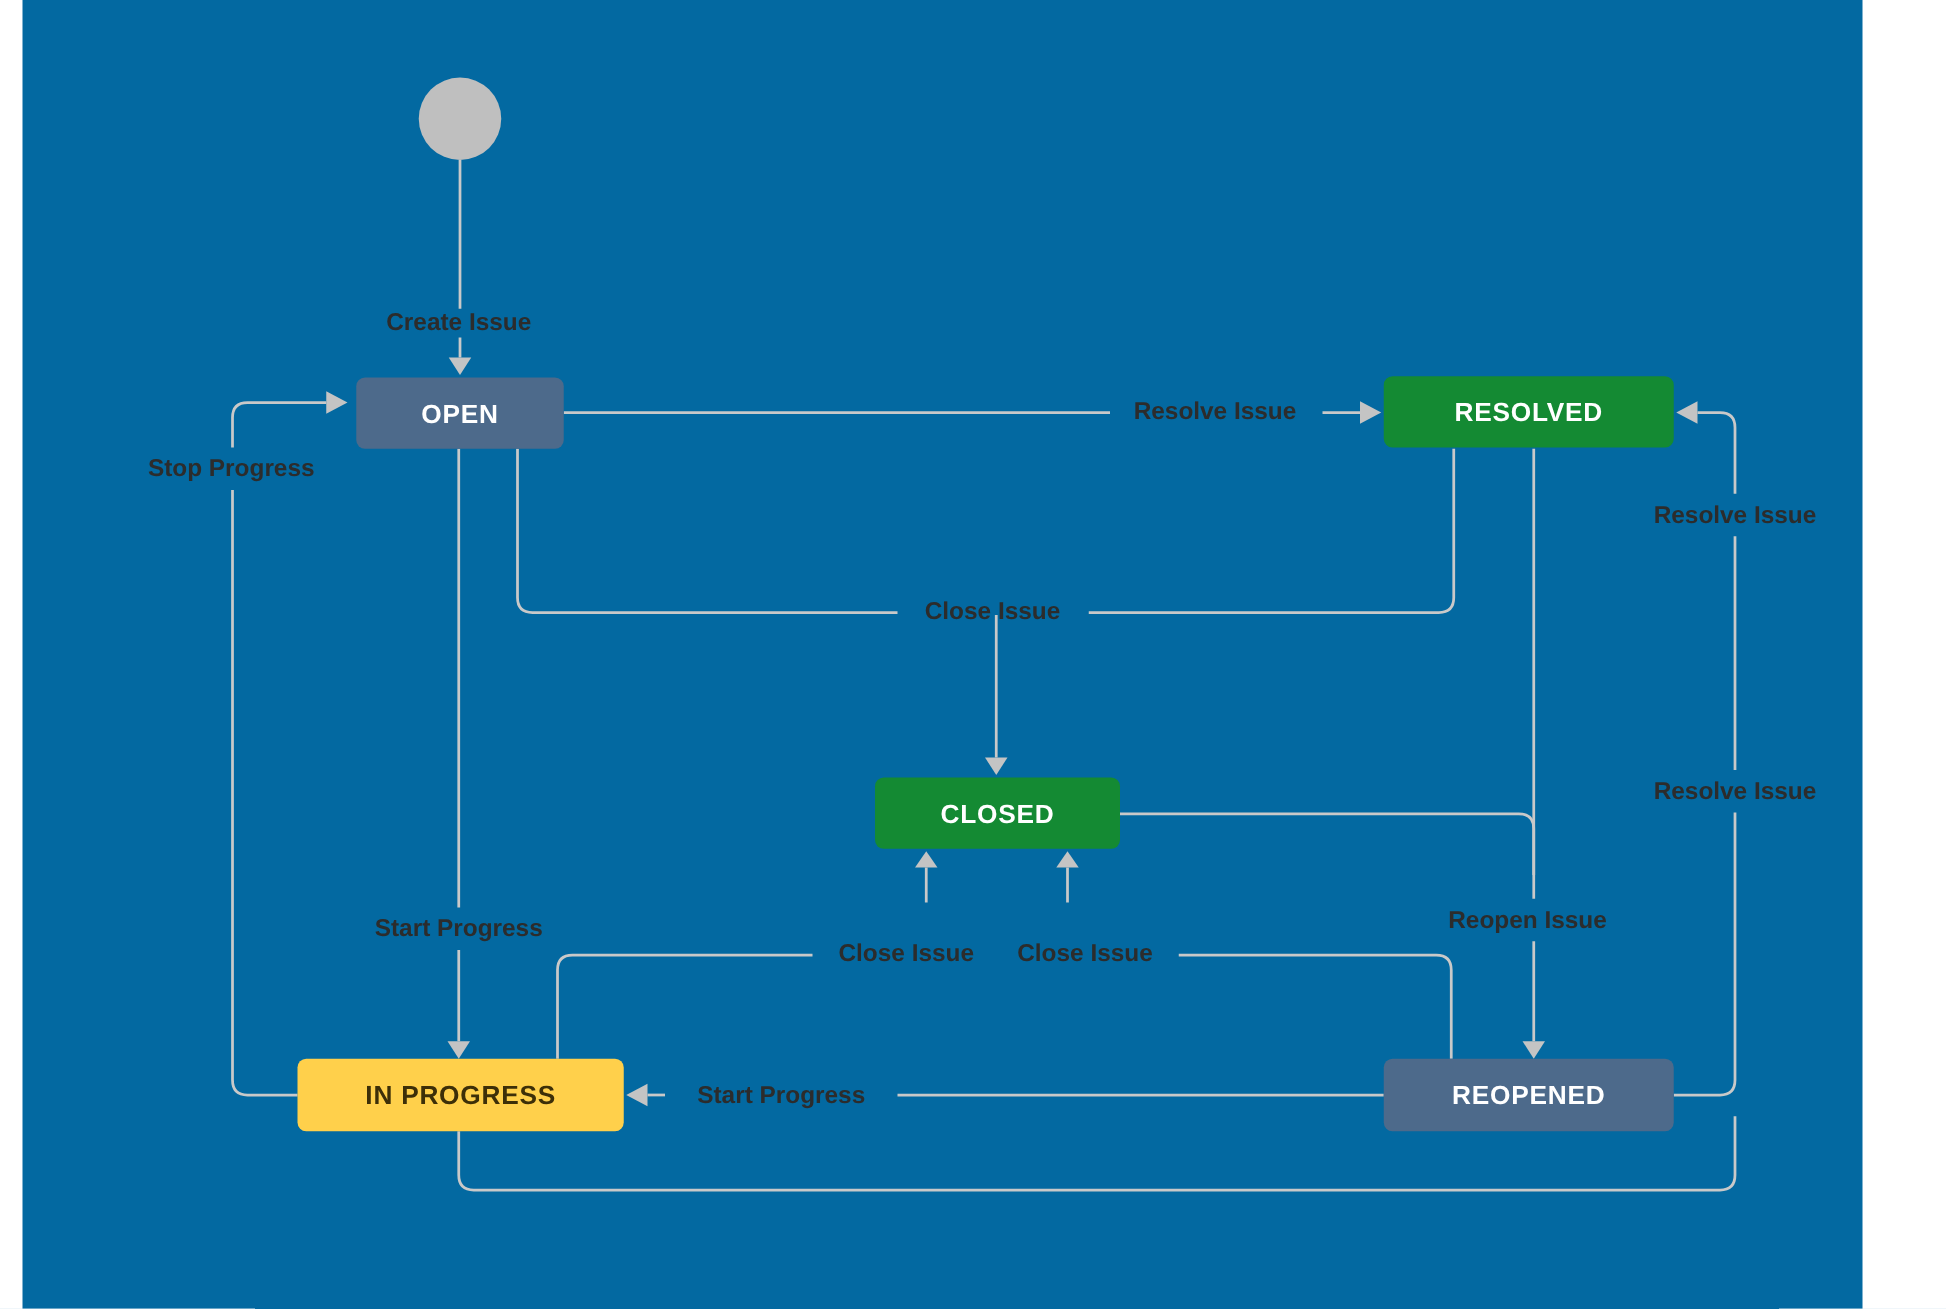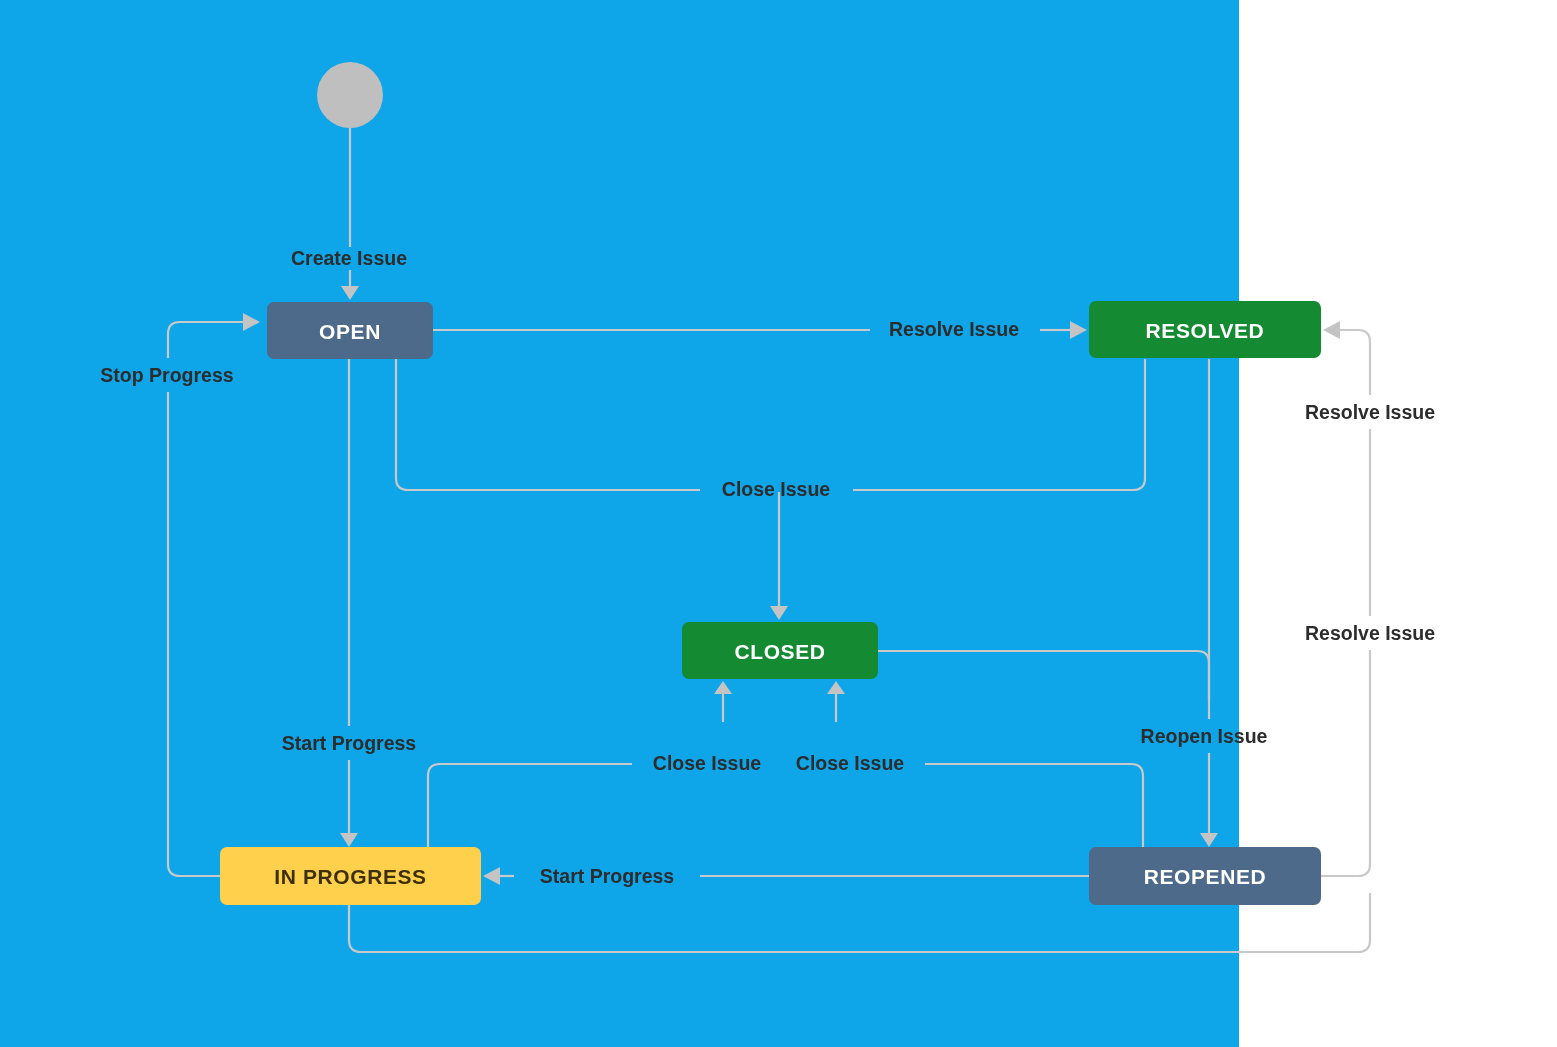--- a/index.html
+++ b/index.html
@@ -8,23 +8,24 @@
     background: #ffffff;
   }
   body {
     width: 1557px;
     height: 1047px;
     font-family: "Liberation Sans", sans-serif;
     overflow: hidden;
   }
   #workflow-canvas {
     position: relative;
-    width: 1239px;
+    width: 1472px;
     height: 1047px;
-    background: #0ea5e9;
+    background: #0369a1;
+    margin-left: 18px;
   }
   svg.diagram {
     position: absolute;
     inset: 0;
     width: 1557px;
     height: 1047px;
   }
   .edge-path {
     fill: none;
     stroke: #c9c9c9;

